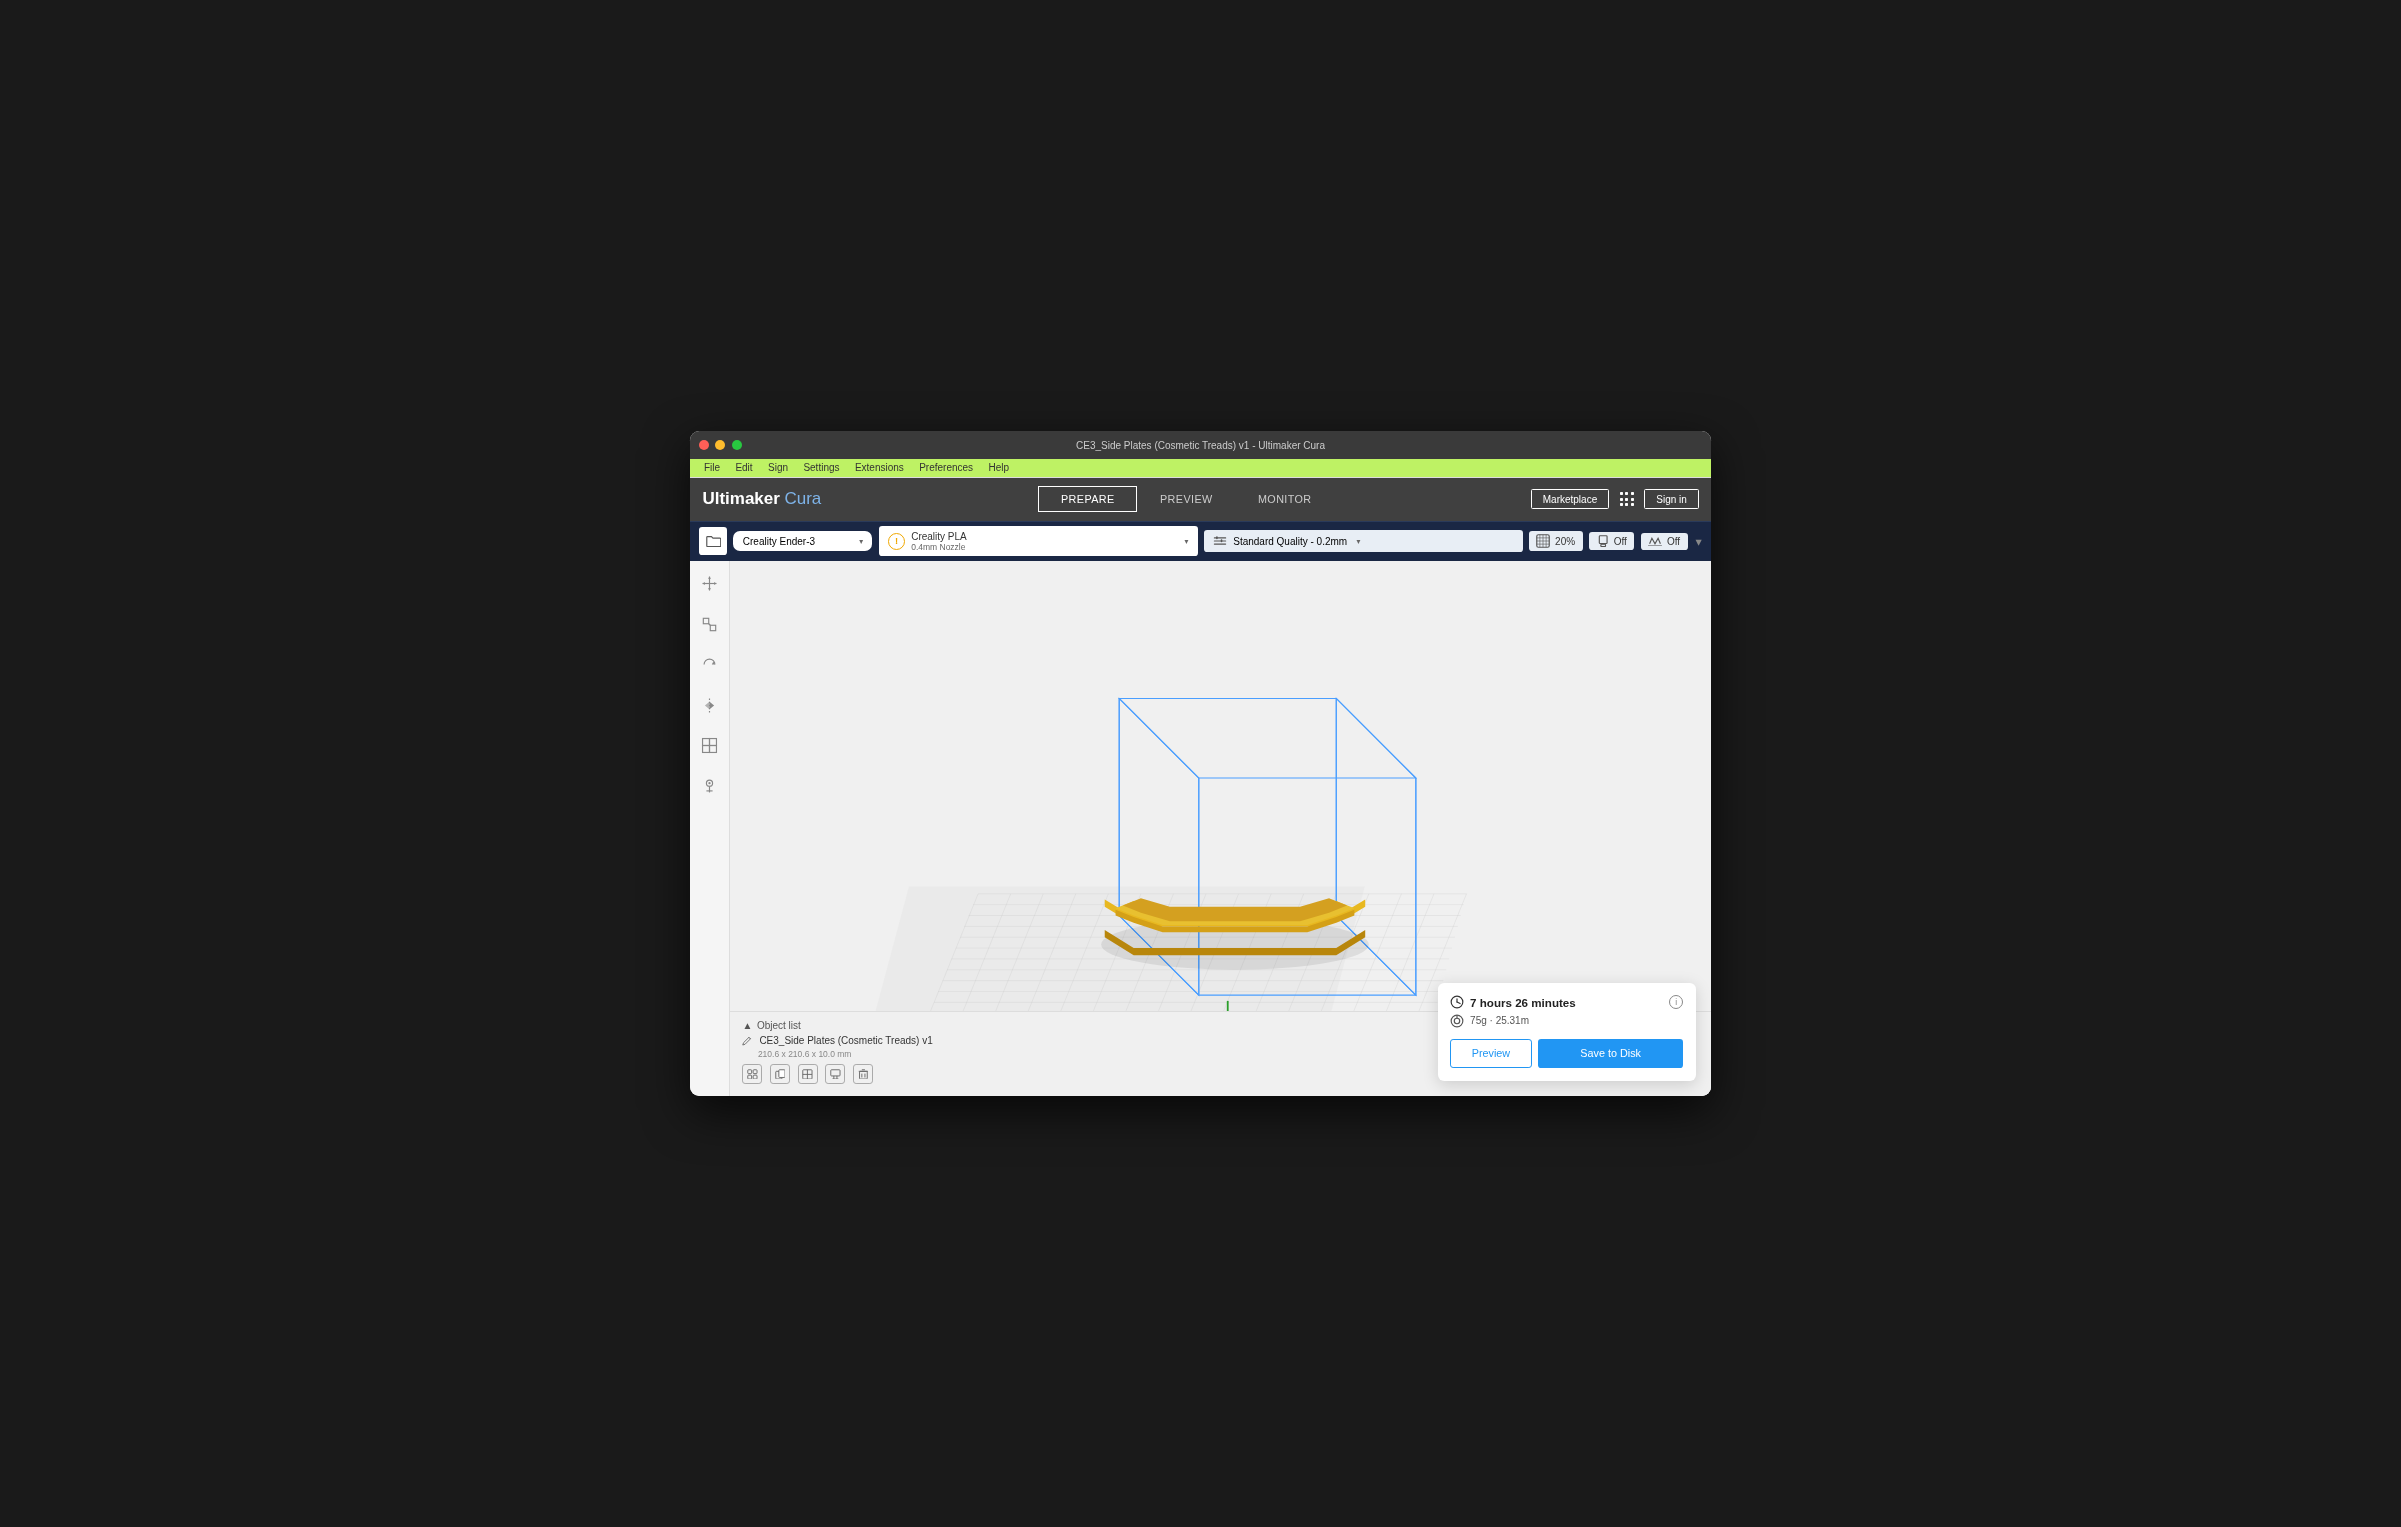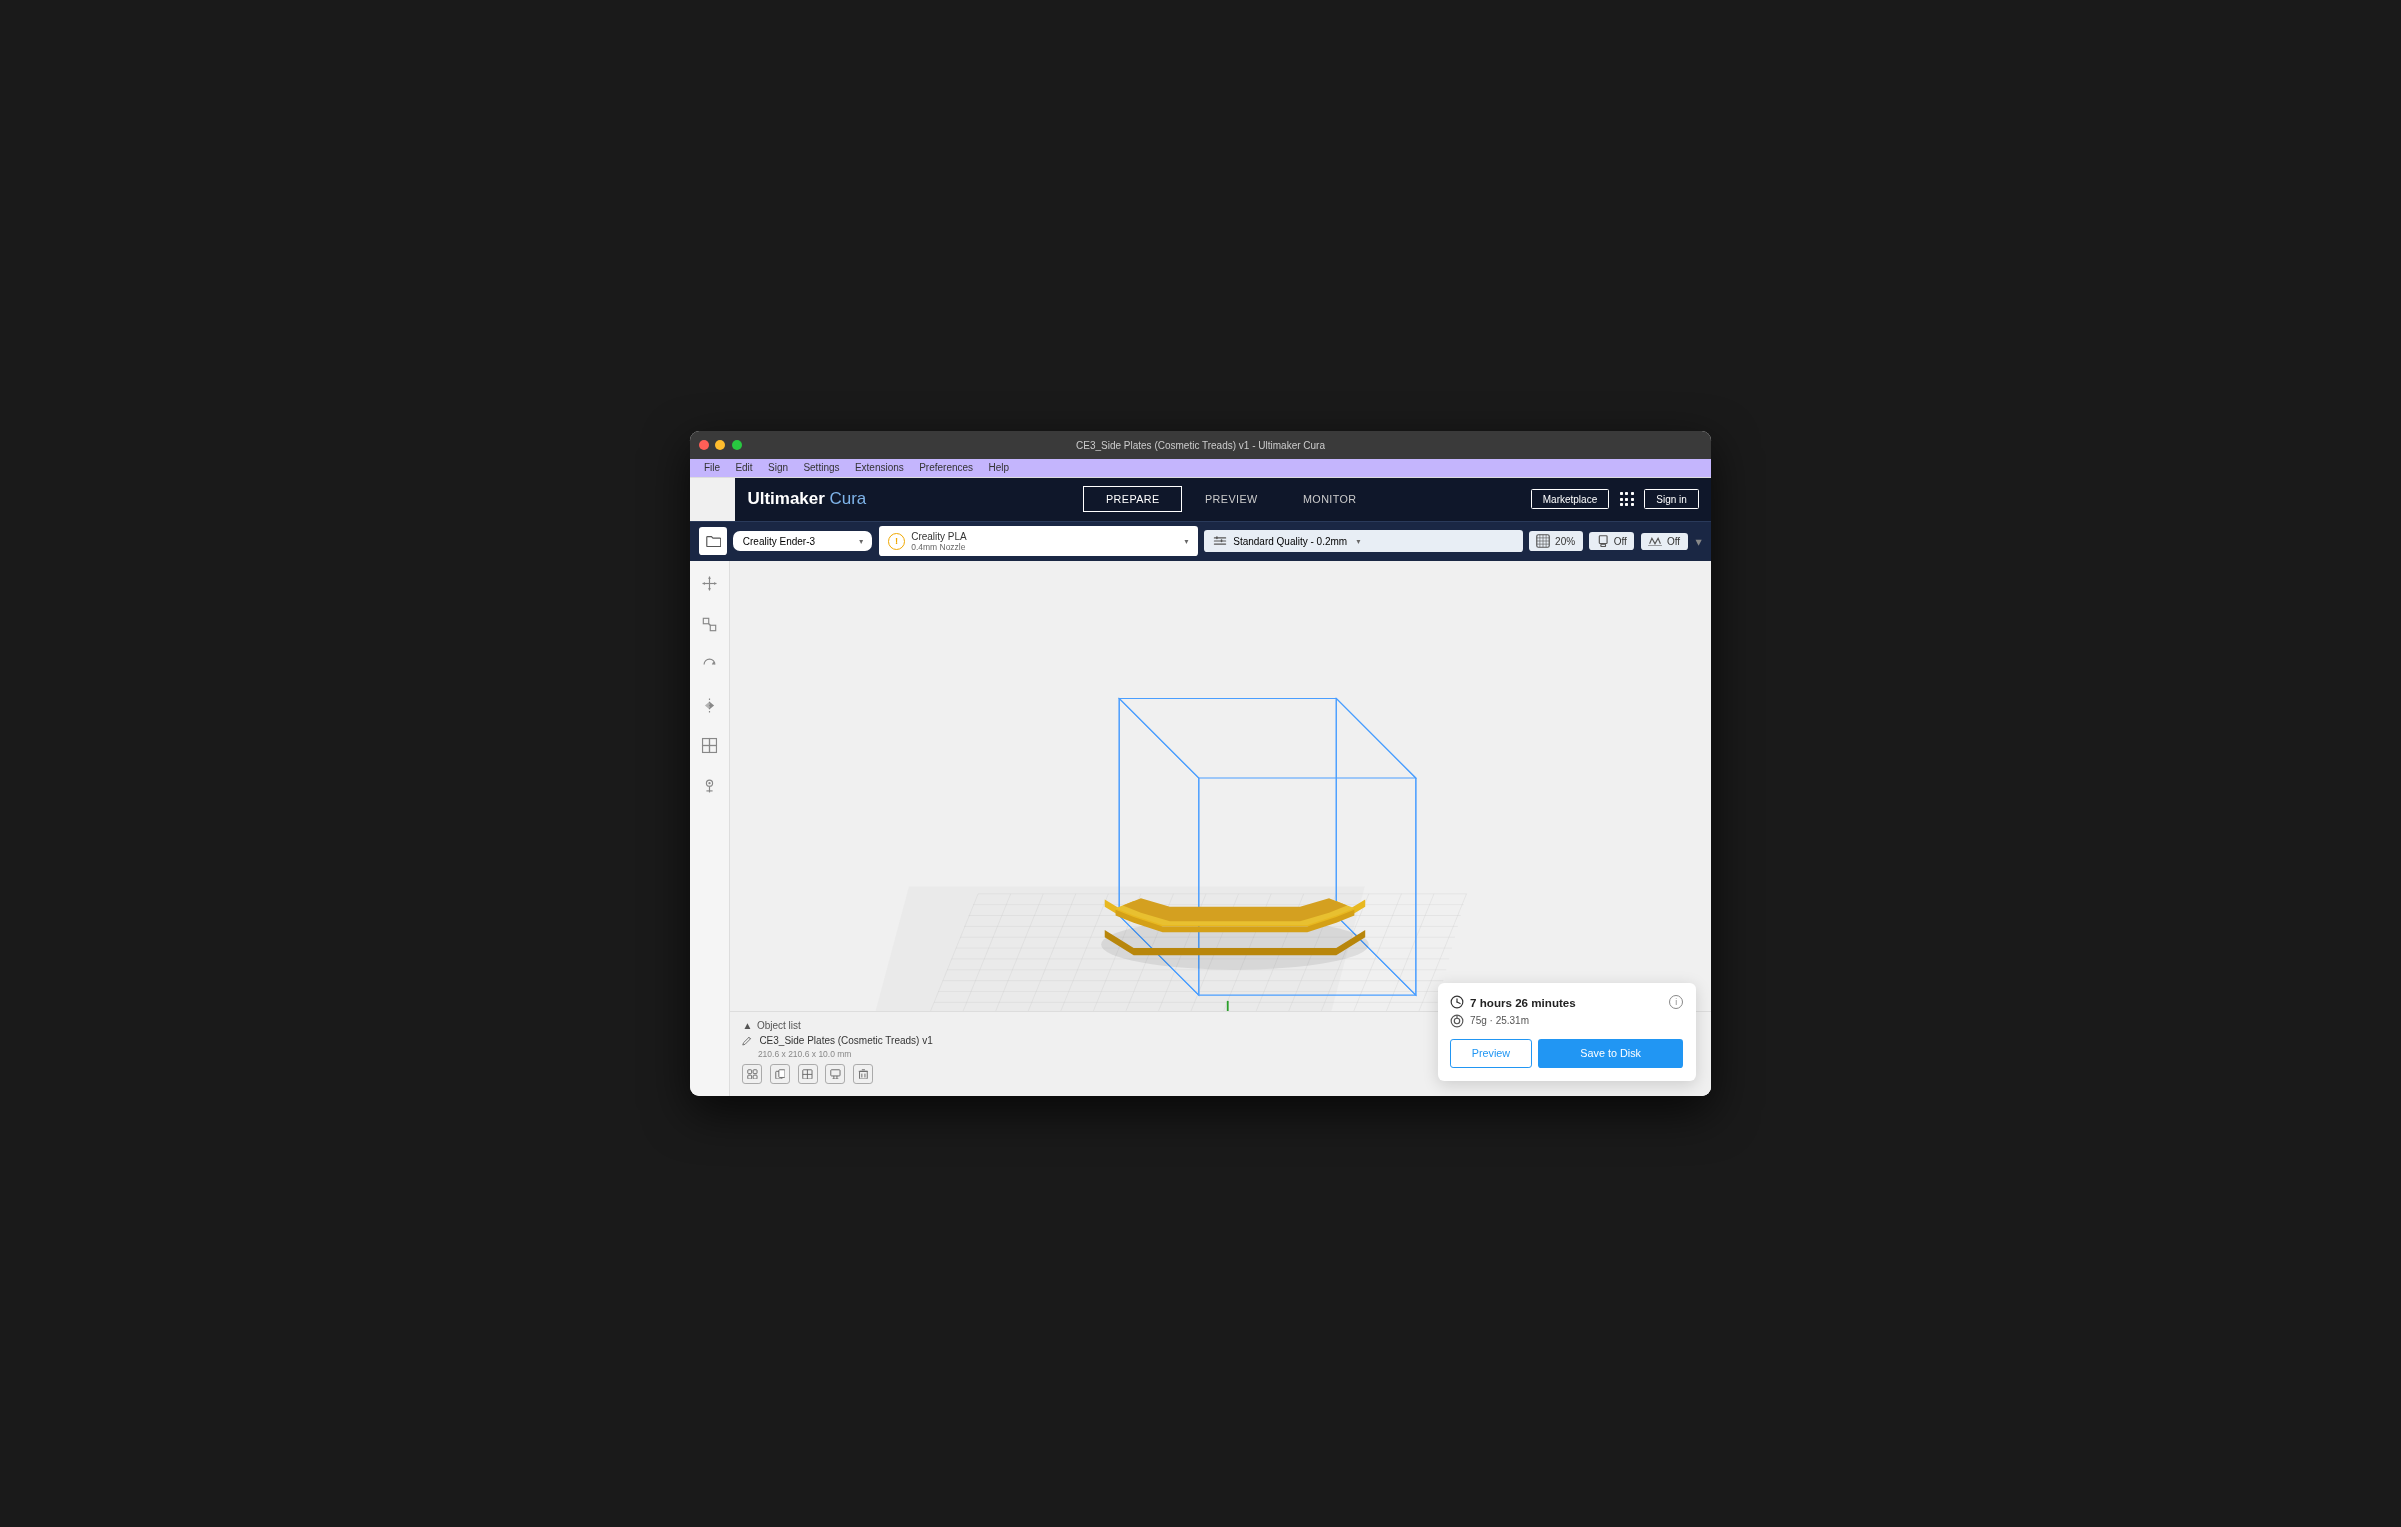--- a/index.html
+++ b/index.html
@@ -45,43 +45,42 @@
     .traffic-light.maximize { background: #28c840; }
     .titlebar-title {
       position: absolute;
       left: 50%;
       transform: translateX(-50%);
       color: #ccc;
       font-size: 10px;
     }
     
     .menubar {
-      background: #c4b5fd;
+      background: #bef264;
       height: 18.6px;
       display: flex;
       align-items: center;
       padding: 0 6.2px;
       border-bottom: 0.8px solid #ddd;
       flex-shrink: 0;
     }
     .menubar-item {
       padding: 1.5px 7.7px;
       font-size: 10px;
       color: #333;
       cursor: pointer;
     }
     
     .navbar {
-      background: #0f172a;
+      background: #404040;
       height: 43px;
       display: flex;
       align-items: center;
       padding: 0 12.4px;
       flex-shrink: 0;
-      margin-left: 45px;
     }
     .logo {
       display: flex;
       align-items: baseline;
       gap: 0;
     }
     .logo-ultimaker {
       color: white;
       font-size: 17px;
       font-weight: 700;

